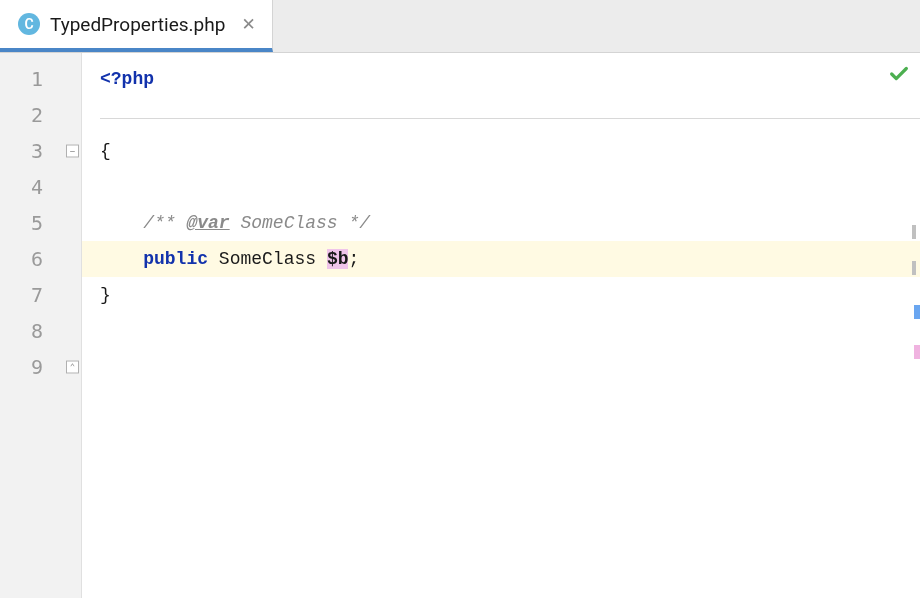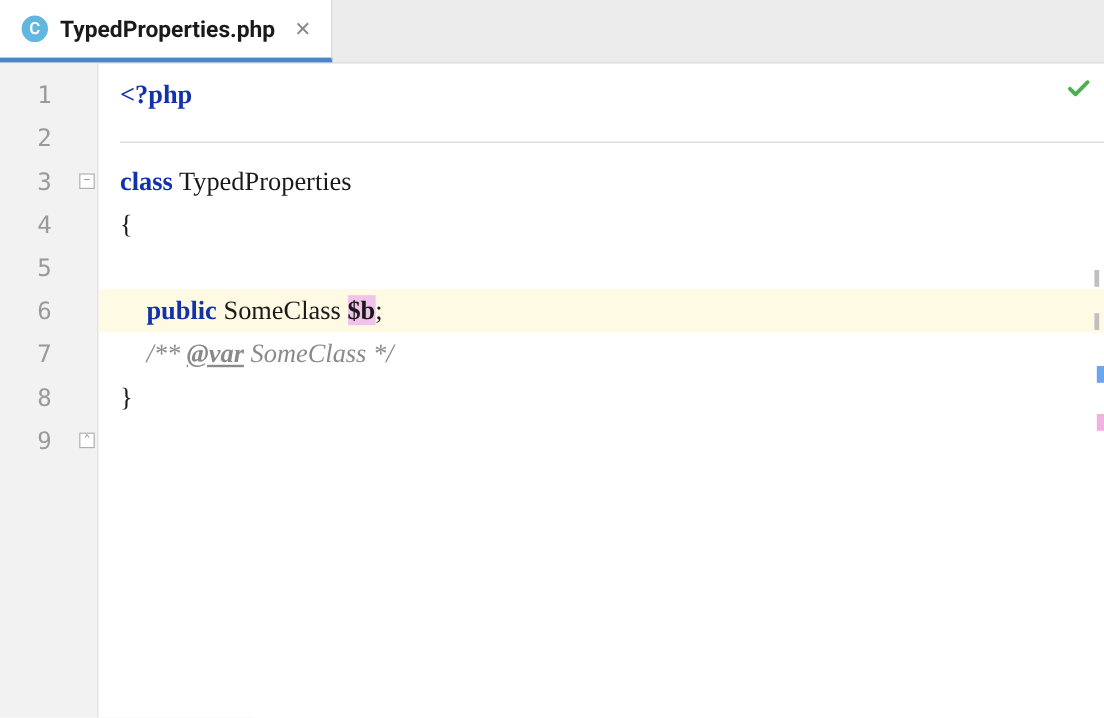--- a/index.html
+++ b/index.html
@@ -35,21 +35,20 @@
       color: #ffffff;
       font-size: 14px;
       font-weight: 600;
       display: flex;
       align-items: center;
       justify-content: center;
     }
     .tab-label {
       font-size: 19px;
       color: #1a1a1a;
-      font-weight: bold;
     }
     .tab-close {
       color: #8a8a8a;
       font-size: 17px;
       margin-left: 6px;
       cursor: pointer;
     }
     .editor-wrap {
       display: flex;
       height: calc(100% - 53px);
@@ -86,22 +85,22 @@
       align-items: center;
       justify-content: center;
       font-size: 9px;
       line-height: 1;
       color: #888;
       cursor: pointer;
     }
     .code-area {
       flex: 1;
       padding-top: 8px;
-      font-family: Liberation Serif, serif;
-      font-size: 22px;
+      font-family: Liberation Mono, monospace;
+      font-size: 18px;
       position: relative;
       overflow: hidden;
     }
     .code-line {
       height: 36px;
       line-height: 36px;
       padding-left: 18px;
       white-space: pre;
       position: relative;
     }
@@ -177,30 +176,29 @@
     </div>
   </div>
 
   <div class="code-area">
     <div class="hr-line"></div>
 
     <div class="code-line"><span class="tk-keyword">&lt;?php</span></div>
 
     <div class="code-line"></div>
 
-    <div class="code-line"><span class="tk-keyword">class</span><span> </span><span class="tk-type">TypedProperties</span></div>
 
     <div class="code-line"><span class="tk-punct">{</span></div>
 
 
     <div class="code-line"></div>
 
+    <div class="code-line"><span>    </span><span class="tk-comment">/** </span><span class="tk-doctag">@var</span><span class="tk-comment"> SomeClass */</span></div>
+
     <div class="code-line line-highlight"><span>    </span><span class="tk-keyword">public</span><span> </span><span class="tk-type">SomeClass</span><span> </span><span class="tk-var tk-sel-var">$b</span><span class="tk-punct">;</span></div>
-
-    <div class="code-line"><span>    </span><span class="tk-comment">/** </span><span class="tk-doctag">@var</span><span class="tk-comment"> SomeClass */</span></div>
 
     <div class="code-line"><span class="tk-punct">}</span></div>
 
     <span class="status-ok">
       <svg width="22" height="22" viewBox="0 0 24 24" fill="none" stroke="currentColor" stroke-width="3.5" stroke-linecap="round" stroke-linejoin="round">
           <polyline points="4 12 9 17 20 6"></polyline>
         </svg>
     </span>
 
     <div class="scroll-marks">

